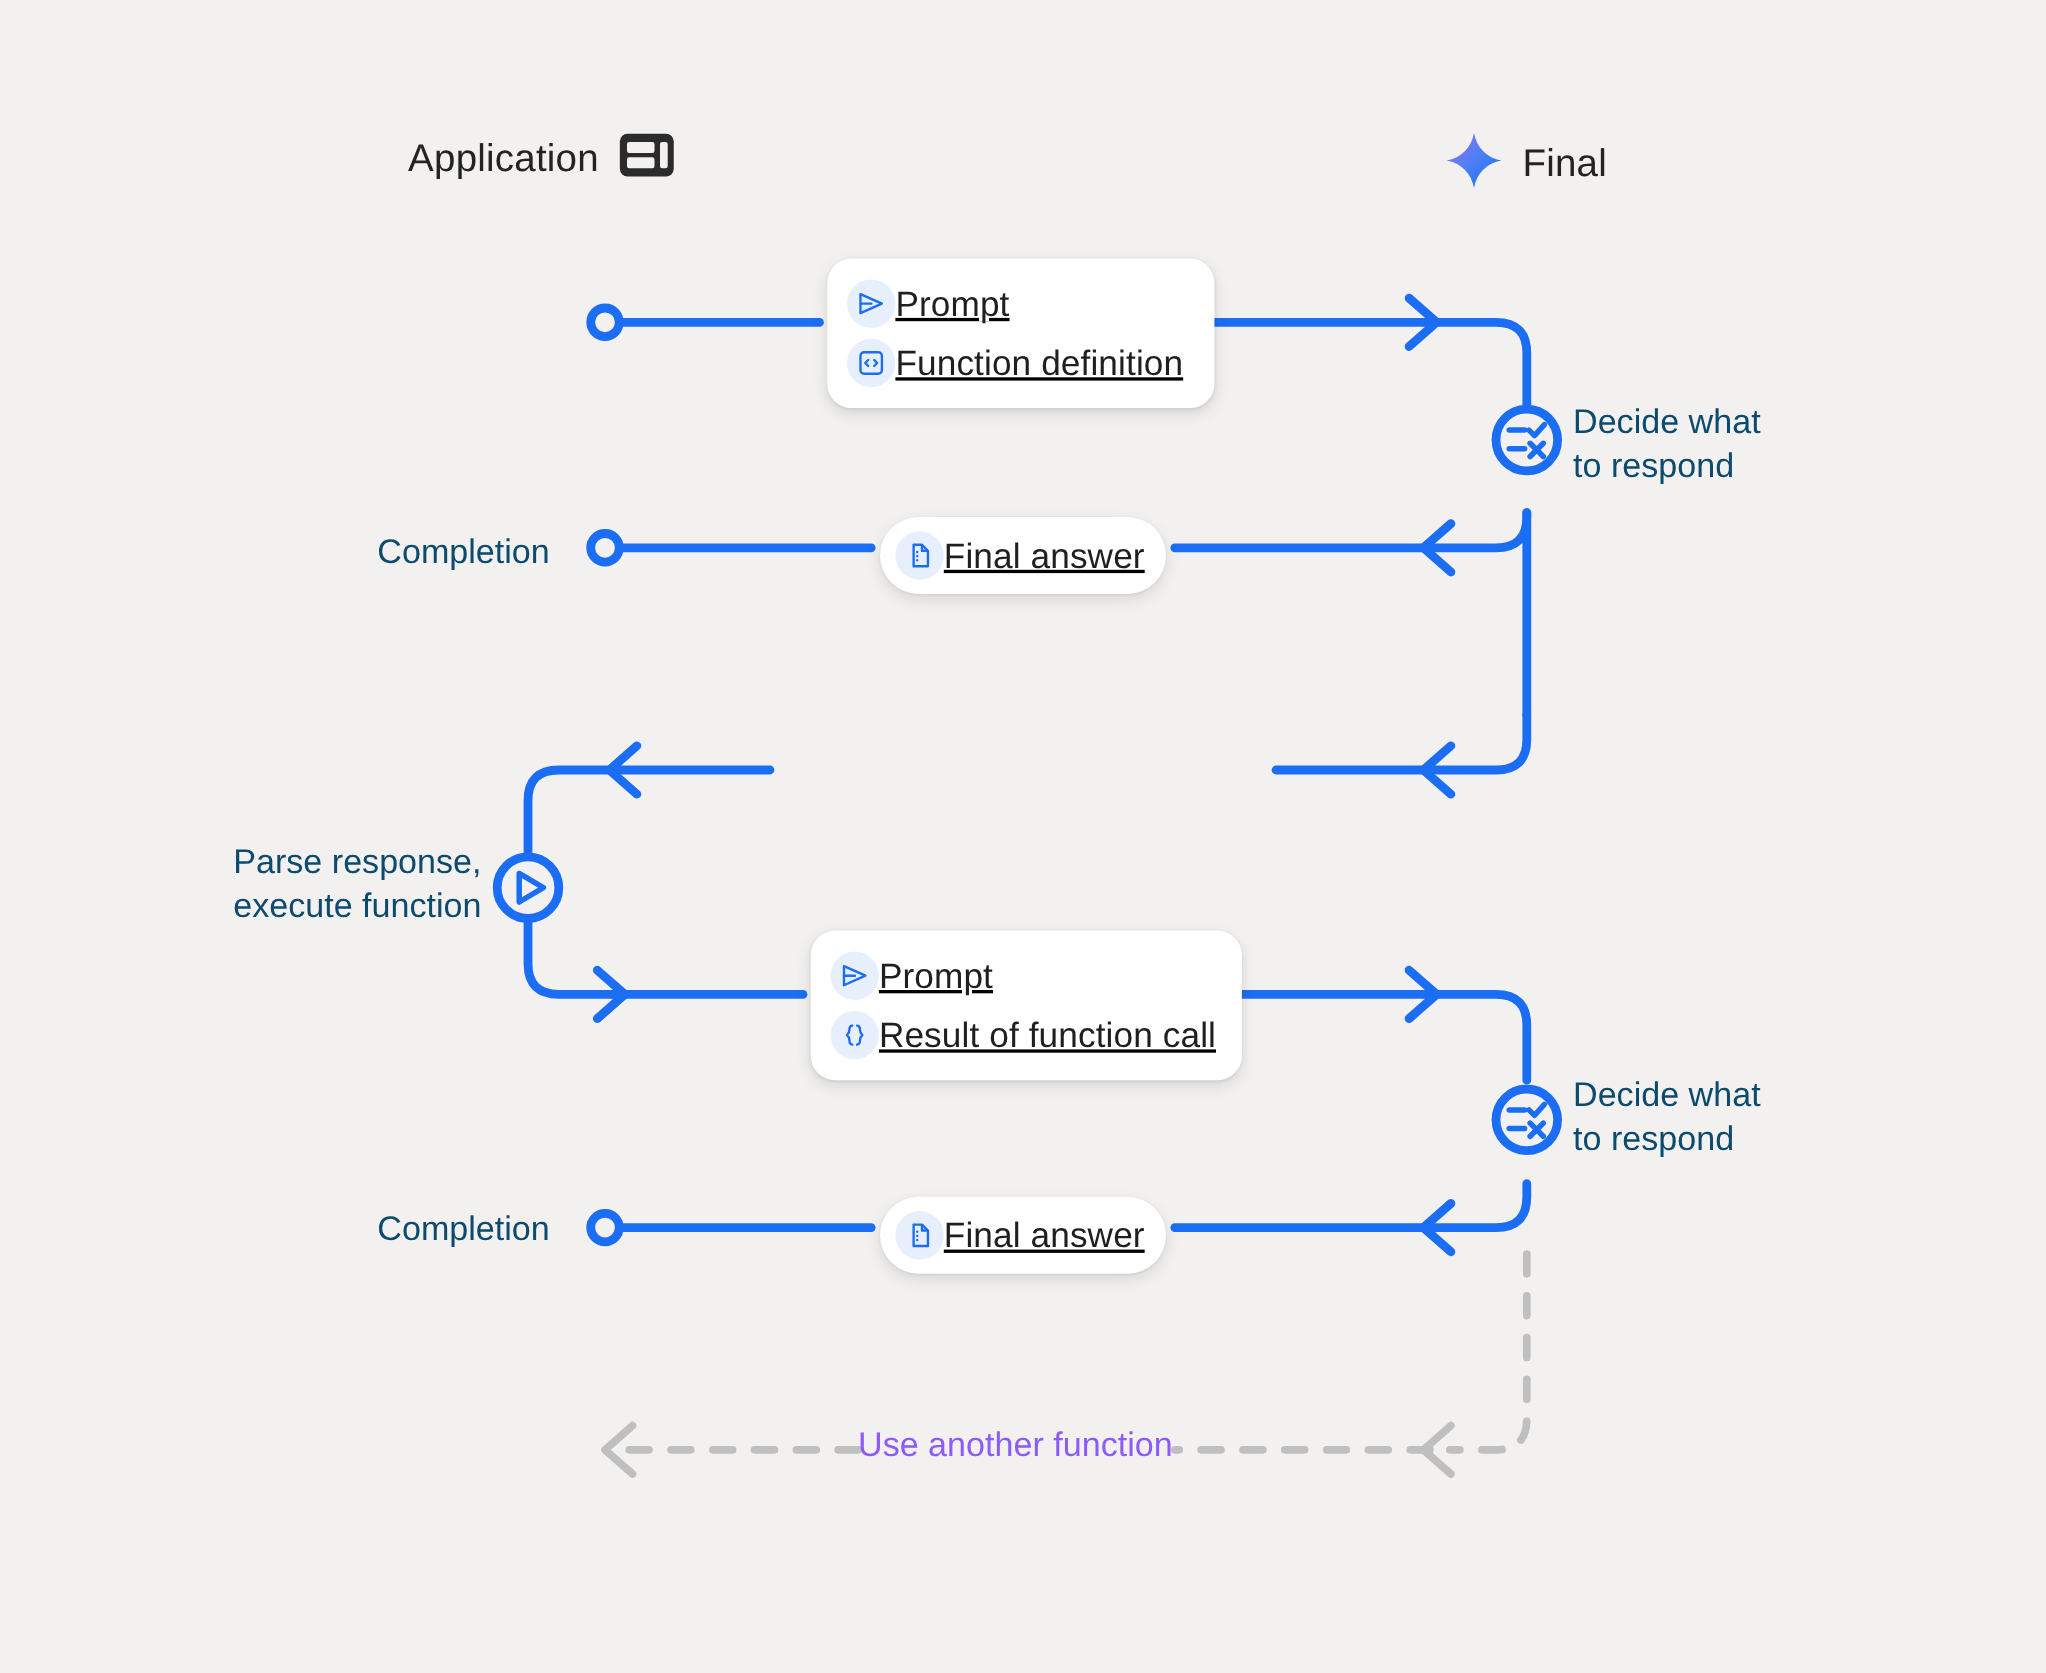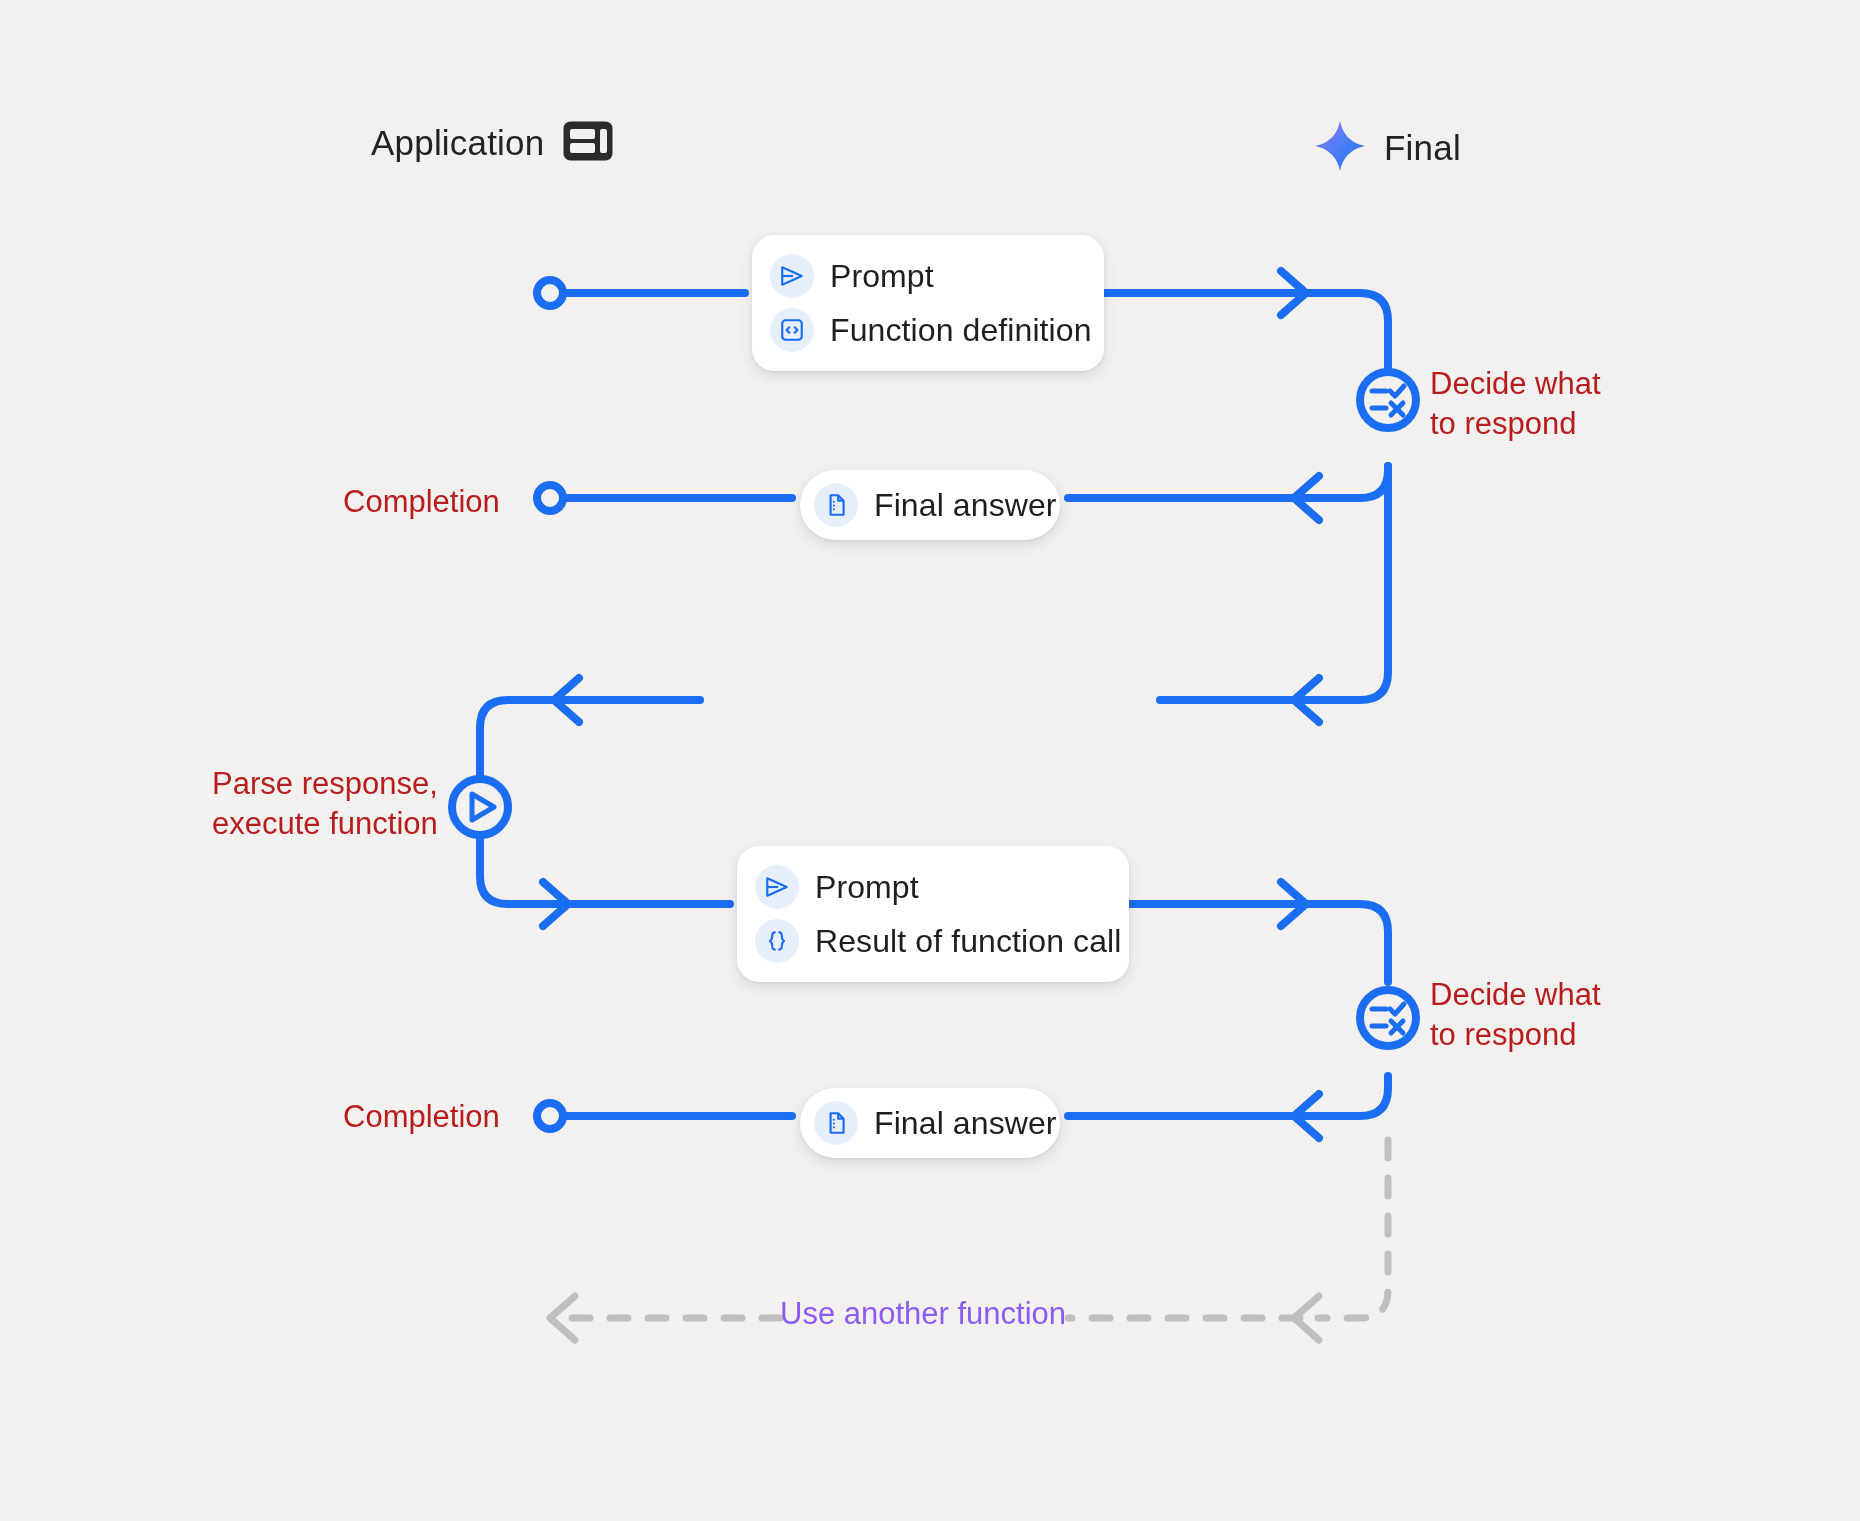--- a/index.html
+++ b/index.html
@@ -23,31 +23,31 @@
   .card{
     position:absolute;
     background:#FFFFFF;
     border-radius:22px;
     box-shadow:0 5px 14px rgba(22,20,18,.11), 0 1px 3px rgba(22,20,18,.07);
     display:flex;flex-direction:column;justify-content:center;
     padding:14px 30px 14px 18px;
     box-sizing:border-box;
   }
   .card.pill{border-radius:999px;padding:8px 34px 8px 14px;}
-  .row{display:flex;align-items:center;gap:16px;height:54px;}
+  .row{display:flex;align-items:center;height:54px;text-decoration:underline;}
   .row .lbl{font-size:32px;color:#1F1F1F;white-space:nowrap;letter-spacing:.1px;}
   .ibadge{
     width:44px;height:44px;border-radius:50%;
     background:#E7EFFD;
     display:flex;align-items:center;justify-content:center;flex:0 0 44px;
   }
   .ibadge svg{display:block;}
 
   
-  .sidelabel{position:absolute;color:#b91c1c;font-size:31px;line-height:1.28;white-space:pre;}
+  .sidelabel{position:absolute;color:#0c4a6e;font-size:31px;line-height:1.28;white-space:pre;}
   .sidelabel.r{text-align:left;}
   .sidelabel.l{text-align:center;}
 
   #lbl-completion-1{left:366px;top:482px;}
   #lbl-completion-2{left:366px;top:1097px;}
   #lbl-decide-1{left:1430px;top:364px;}
   #lbl-decide-2{left:1430px;top:975px;}
   #lbl-parse{left:196px;top:764px;text-align:right;}
 
   #lbl-loop{

